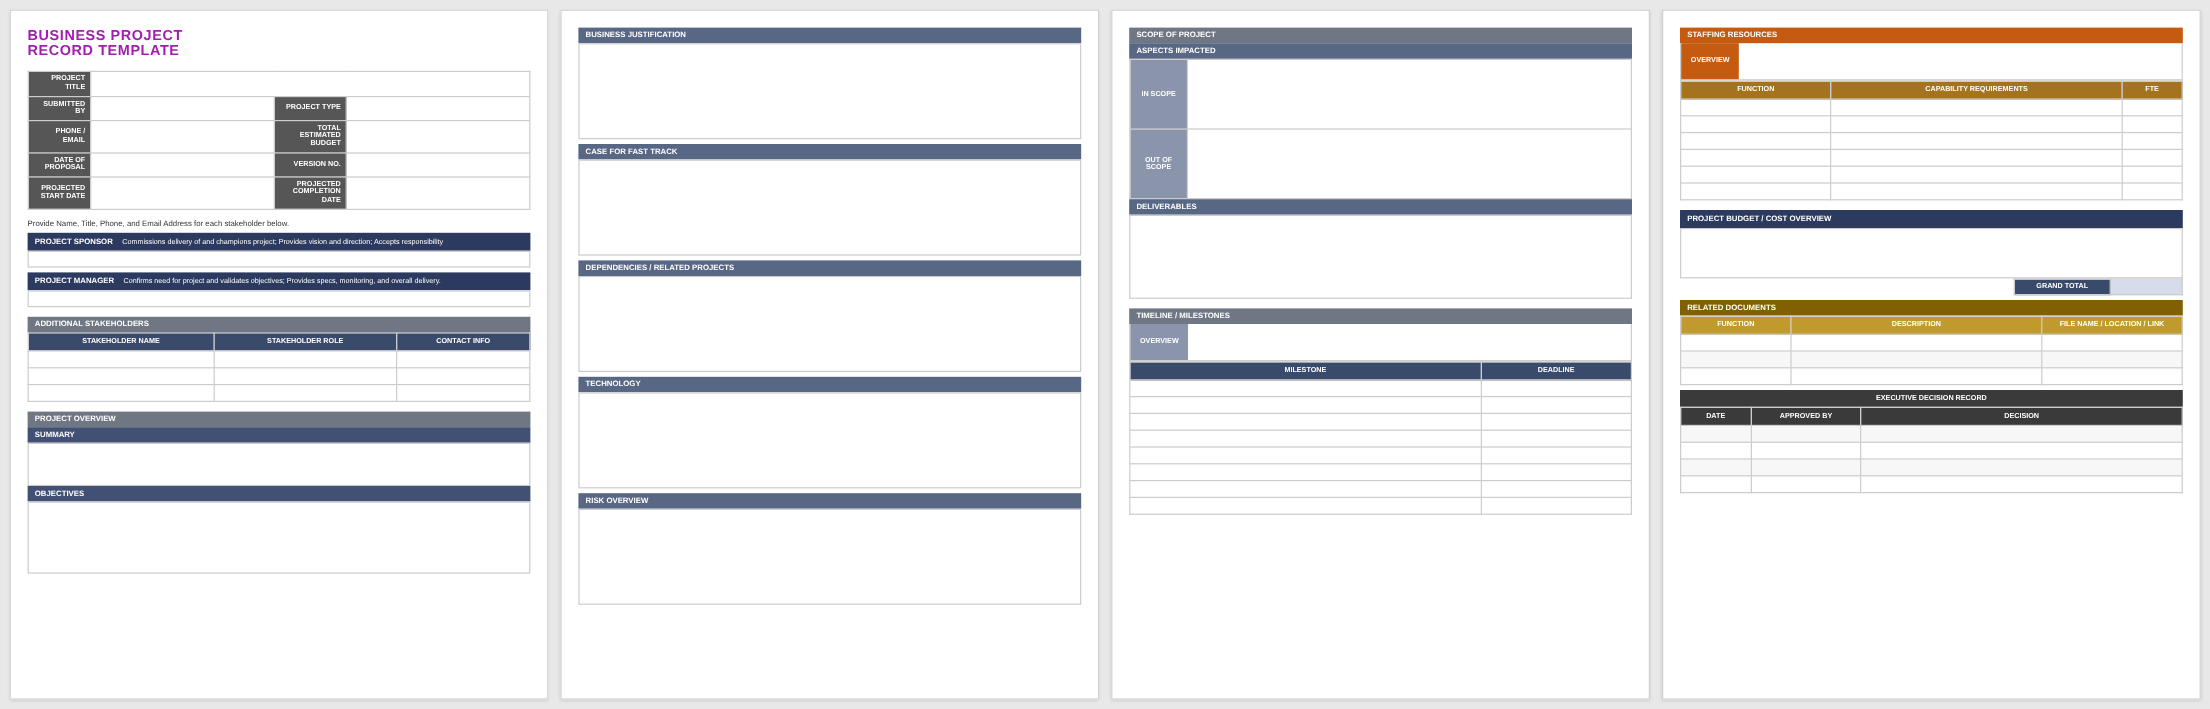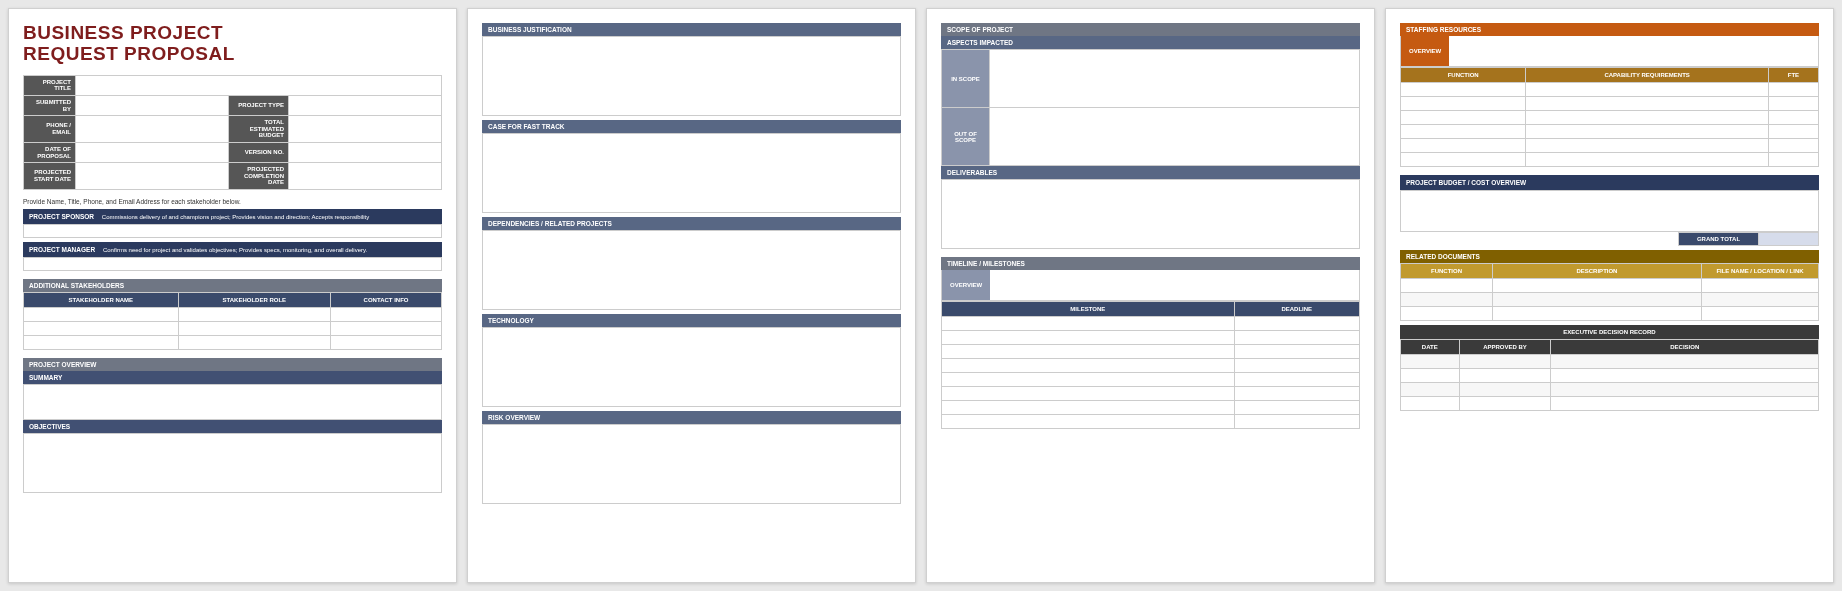--- a/index.html
+++ b/index.html
@@ -17,23 +17,23 @@
   .page {
     background: #fff;
     border: 1px solid #d0d0d0;
     box-shadow: 0 1px 3px rgba(0,0,0,0.15);
     width: 450px;
     height: 575px;
     padding: 14px;
     position: relative;
   }
   .title {
-    font-size: 19px;
+    font-size: 12px;
     font-weight: bold;
-    color: #7f1d1d;
+    color: #a21caf;
     letter-spacing: 0.5px;
     line-height: 1.1;
     margin-bottom: 10px;
     font-family: "Arial Narrow", Arial, sans-serif;
   }
   table { border-collapse: collapse; width: 100%; }
   td, th { border: 1px solid #ccc; padding: 3px 4px; font-size: 6.5px; vertical-align: middle; }
   .lbl-dark { background: #565656; color: #fff; font-weight: bold; text-align: right; font-size: 6px; width: 52px; line-height: 1.1; }
   .lbl-dark2 { background: #565656; color: #fff; font-weight: bold; text-align: right; font-size: 6px; width: 60px; line-height: 1.1; }
   .val { background: #fff; }
@@ -59,21 +59,21 @@
   .emptyrow td { height: 14px; }
   .sp { height: 8px; }
   .sp-sm { height: 4px; }
 </style>
 </head>
 <body>
 
 <div class="page">
   <div class="title">
     <span>BUSINESS PROJECT</span><br>
-    <span>REQUEST PROPOSAL</span>
+    <span>RECORD TEMPLATE</span>
   </div>
 
   <table>
     <tbody>
         <tr>
       <td class="lbl-dark">PROJECT TITLE</td>
       <td class="val" colspan="3"></td>
     </tr>
     <tr>
       <td class="lbl-dark">SUBMITTED BY</td>

